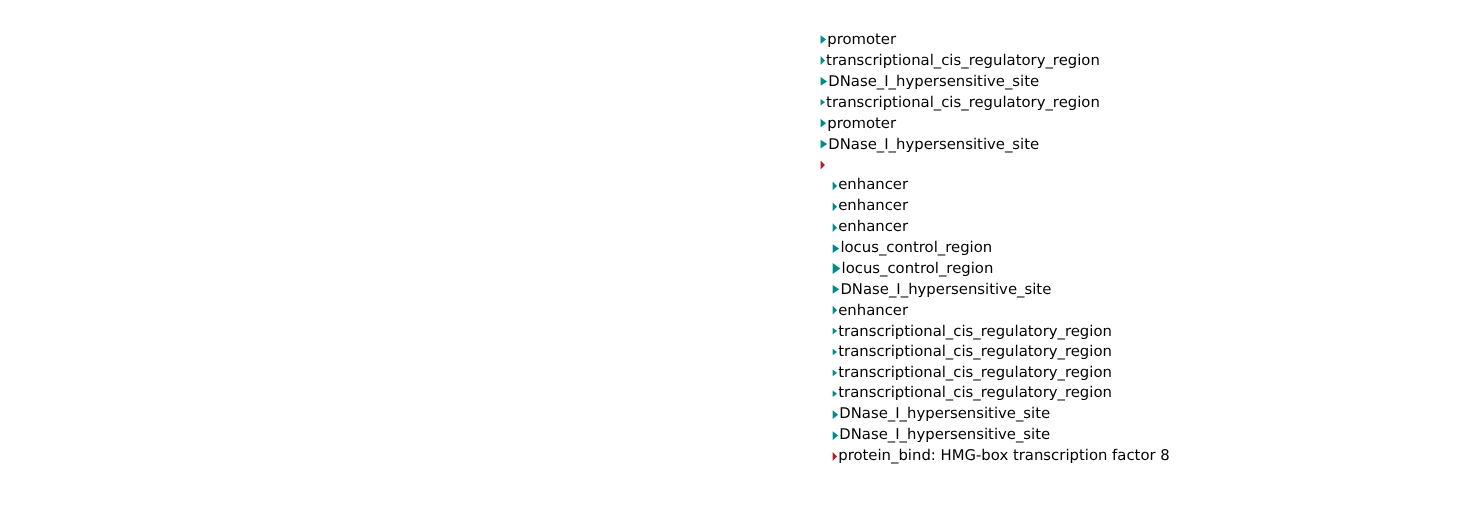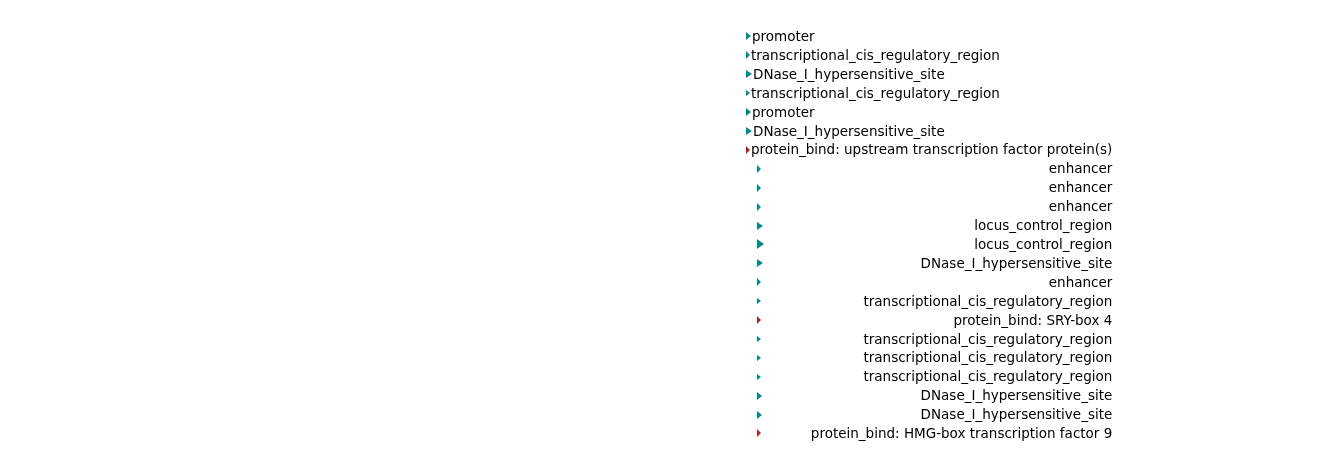--- a/index.html
+++ b/index.html
@@ -19,21 +19,21 @@
   }
   .row {
     display: flex;
     align-items: center;
     height: 18.92px;
     font-size: 13.5px;
     color: #000000;
     white-space: nowrap;
     cursor: default;
   }
-  .row.lvl2 { margin-left: 11px; justify-content: space-between; }
+  .row.lvl2 { margin-left: 11px; }
   .tri {
     flex: none;
     width: 0;
     height: 0;
     border-style: solid;
     border-color: transparent;
     margin-right: 1px;
   }
   .tri-teal { border-left-color: var(--feature-color, #008b8b); }
   .tri-red  { border-left-color: var(--protein-bind-color, #b22222); }
@@ -67,21 +67,20 @@
     <div class="row lvl1">
     <span class="tri tri-m tri-teal"></span>
     <span class="label">promoter</span>
   </div>
     <div class="row lvl1">
     <span class="tri tri-l tri-teal"></span>
     <span class="label">DNase_I_hypersensitive_site</span>
   </div>
     <div class="row lvl1">
     <span class="tri tri-s tri-red"></span>
-    <span class="label">protein_bind: upstream transcription factor protein(s)</span>
   </div>
     <div class="row lvl2">
     <span class="tri tri-s tri-teal"></span>
     <span class="label">enhancer</span>
   </div>
     <div class="row lvl2">
     <span class="tri tri-s tri-teal"></span>
     <span class="label">enhancer</span>
   </div>
     <div class="row lvl2">
@@ -102,24 +101,20 @@
   </div>
     <div class="row lvl2">
     <span class="tri tri-s tri-teal"></span>
     <span class="label">enhancer</span>
   </div>
     <div class="row lvl2">
     <span class="tri tri-xs tri-teal"></span>
     <span class="label">transcriptional_cis_regulatory_region</span>
   </div>
     <div class="row lvl2">
-    <span class="tri tri-s tri-red"></span>
-    <span class="label">protein_bind: SRY-box 4</span>
-  </div>
-    <div class="row lvl2">
     <span class="tri tri-xs tri-teal"></span>
     <span class="label">transcriptional_cis_regulatory_region</span>
   </div>
     <div class="row lvl2">
     <span class="tri tri-xs tri-teal"></span>
     <span class="label">transcriptional_cis_regulatory_region</span>
   </div>
     <div class="row lvl2">
     <span class="tri tri-xs tri-teal"></span>
     <span class="label">transcriptional_cis_regulatory_region</span>
@@ -127,15 +122,15 @@
     <div class="row lvl2">
     <span class="tri tri-m tri-teal"></span>
     <span class="label">DNase_I_hypersensitive_site</span>
   </div>
     <div class="row lvl2">
     <span class="tri tri-m tri-teal"></span>
     <span class="label">DNase_I_hypersensitive_site</span>
   </div>
     <div class="row lvl2">
     <span class="tri tri-s tri-red"></span>
-    <span class="label">protein_bind: HMG-box transcription factor 9</span>
+    <span class="label">protein_bind: HMG-box transcription factor 8</span>
   </div>
   </div>
 
 </body></html>

